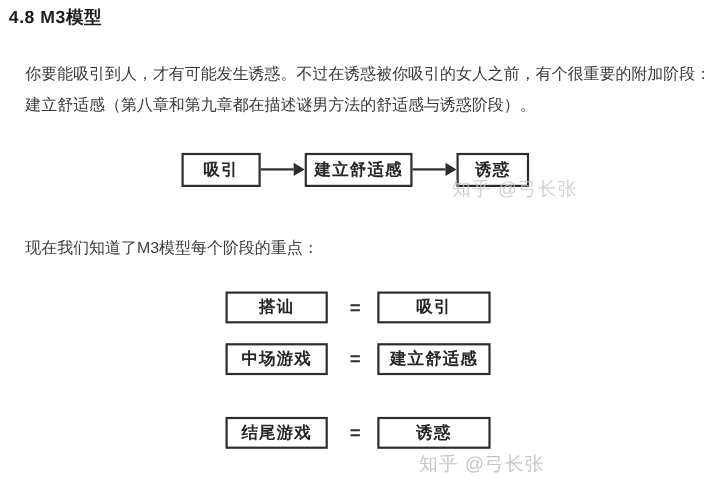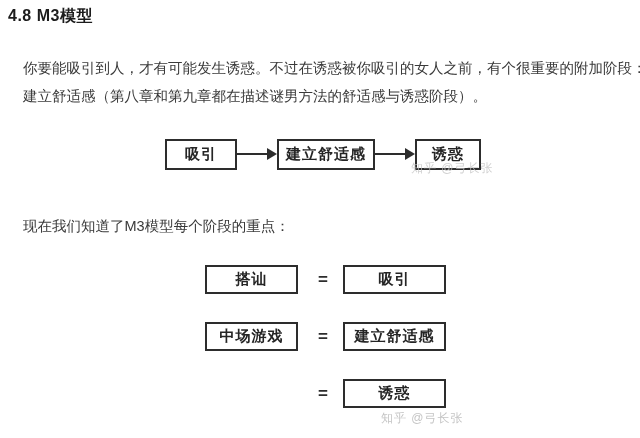--- a/index.html
+++ b/index.html
@@ -49,42 +49,42 @@
     width: 0; height: 0;
     border-left: 10px solid var(--border, #2d2d2d);
     border-top: 6px solid transparent;
     border-bottom: 6px solid transparent;
   }
 
   
   .eq-area { position: absolute; left: 0; top: 265px; width: 632px; height: 146px; }
   .eq-row { position: absolute; left: 0; width: 640px; height: 29px; }
   .eq-row.r0 { top: 0; }
-  .eq-row.r1 { top: 57px; }
+  .eq-row.r1 { top: 47px; }
   .eq-row.r2 { top: 114px; }
   .ebox {
     position: absolute; top: 0; height: 29px;
     border: 2px solid var(--border, #2d2d2d);
     background: #ffffff;
     display: flex; align-items: center; justify-content: center;
     font-size: 15px; font-weight: bold; color: #252525;
     letter-spacing: 1px;
   }
   .ebox.lft { left: 205px; width: 93px; }
   .ebox.rgt { left: 343px; width: 103px; }
   .eq-sign {
     position: absolute; top: 0; left: 302px; width: 42px; height: 29px;
     display: flex; align-items: center; justify-content: center;
     font-size: 17px; font-weight: bold; color: #2d2d2d;
   }
 
   
   .wm {
     position: absolute;
-    font-size: 12px; letter-spacing: 1px;
+    font-size: 17px; letter-spacing: 1px;
     color: var(--watermark, #c5c5c5);
     white-space: nowrap;
   }
   .wm-flow { left: 411px; top: 21px; opacity: 0.8; }
   .wm-bottom { left: 381px; top: 410px; }
 </style>
 </head>
 <body>
 
 <div class="page">
@@ -112,20 +112,21 @@
       <div class="ebox rgt">吸引</div>
     </div>
 
     <div class="eq-row r1">
       <div class="ebox lft">中场游戏</div>
       <div class="eq-sign">=</div>
       <div class="ebox rgt">建立舒适感</div>
     </div>
 
     <div class="eq-row r2">
+      <div class="ebox lft">结尾游戏</div>
       <div class="eq-sign">=</div>
       <div class="ebox rgt">诱惑</div>
     </div>
 
   </div>
 
   <div class="wm wm-bottom">知乎 @弓长张</div>
 
 </div>
 

